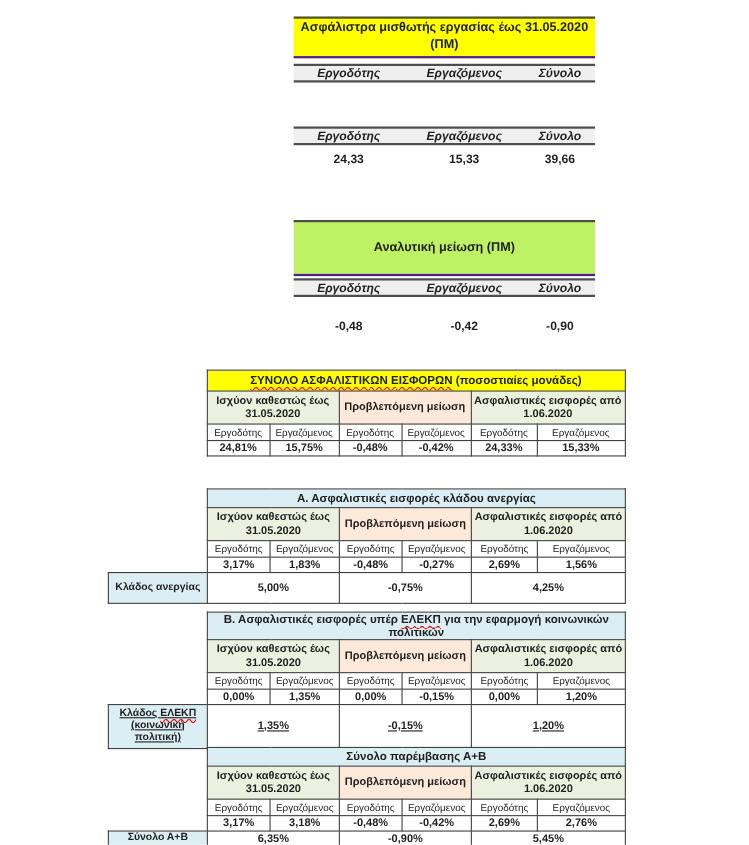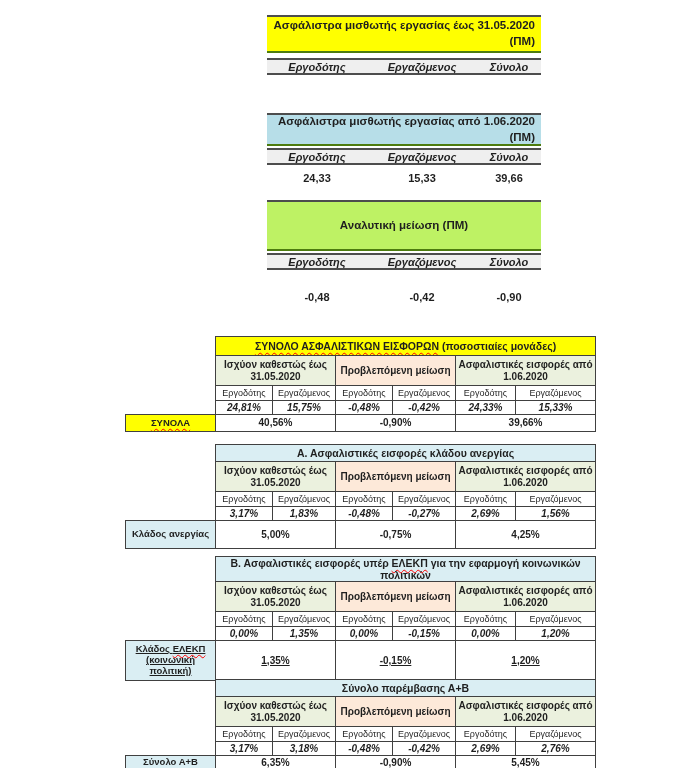--- a/index.html
+++ b/index.html
@@ -5,52 +5,52 @@
   html,body{margin:0;padding:0;}
   body{
     width:681px;height:768px;background:#ffffff;position:relative;
     font-family:"Liberation Sans",sans-serif;color:#1f1f1f;
     -webkit-font-smoothing:antialiased;
   }
   
   .ttable{position:absolute;left:267px;width:274px;}
   .t1{top:15px;} .t2{top:113px;} .t3{top:200px;}
   .ttitle{
-    border-top:2px solid #4d4d4d;border-bottom:2px solid #4d7c0f;
-    font-weight:bold;font-size:11.5px;line-height:1.35;text-align:right;
+    border-top:2px solid #4d4d4d;border-bottom:2px solid #4c1d95;
+    font-weight:bold;font-size:11.5px;line-height:1.35;text-align:center;
     display:flex;align-items:center;justify-content:center;padding:0 6px;box-sizing:border-box;
   }
   .t1 .ttitle{height:38px;background:#FFFF00;}
   .t2 .ttitle{height:33px;background:#B7DEE8;}
   .t3 .ttitle{height:51px;background:#bef264;}
   .thead{
     border-top:2px solid #4d4d4d;border-bottom:2px solid #4d4d4d;background:#efefef;
     display:grid;grid-template-columns:100px 110px 64px;align-items:center;
     height:17px;font-weight:bold;font-style:italic;font-size:11px;box-sizing:border-box;
   }
   .t1 .thead{margin-top:5px;} .t2 .thead,.t3 .thead{margin-top:2px;}
   .thead span{text-align:center;}
   .tvals{
     display:grid;grid-template-columns:100px 110px 64px;align-items:center;
     height:14px;font-weight:bold;font-size:11px;
   }
   .t1 .tvals{margin-top:8px;} .t2 .tvals{margin-top:6px;} .t3 .tvals{margin-top:20px;}
   .tvals span{text-align:center;}
   
   table.btable{
-    position:absolute;left:125px;width:470px;border-collapse:collapse;table-layout:fixed;
+    position:absolute;left:98px;width:470px;border-collapse:collapse;table-layout:fixed;
     font-size:9.5px;
   }
   .bt4{top:336px;} .bt5{top:444px;} .bt6{top:556px;} .bt7{top:679px;}
   table.btable td{
     border:1px solid #404040;text-align:center;vertical-align:middle;
     padding:0 1px;overflow:hidden;line-height:1.15;
   }
   table.btable td.ghost{border:none;background:transparent;}
-  tr.r-title{height:17px;} tr.r-group{height:30px;} tr.r-col{height:15px;} tr.r-val{height:14px;font-style:italic;}
+  tr.r-title{height:17px;} tr.r-group{height:30px;} tr.r-col{height:15px;} tr.r-val{height:14px;}
   .bt4 tr.r-title{height:19px;}
   .bt4 tr.r-tot{height:17px;} .bt5 tr.r-tot{height:28px;} .bt6 tr.r-tot{height:40px;text-decoration:underline;} .bt7 tr.r-tot{height:14px;}
   td.btitle{font-weight:bold;font-size:10.5px;}
   td.bgroup{font-weight:bold;font-size:10px;}
   td.bcol{font-size:9px;}
   td.bval{font-weight:bold;font-size:10px;}
   td.btot{font-weight:bold;font-size:10px;}
   td.blabel{font-weight:bold;font-size:9.5px;line-height:1.2;padding:0 3px;}
   .bg-yellow{background:#FFFF00;} .bg-paleblue{background:#DAEEF3;}
   .bg-green{background:#EBF1DE;} .bg-palepeach{background:#FDE9D9;}
@@ -65,21 +65,20 @@
 <div class="ttable t1">
   <div class="ttitle">Ασφάλιστρα μισθωτής εργασίας έως 31.05.2020 (ΠΜ)</div>
   <div class="thead">
     <span>Εργοδότης</span>
     <span>Εργαζόμενος</span>
     <span>Σύνολο</span>
   </div>
 </div>
 
 <div class="ttable t2">
-  <div class="ttitle">Ασφάλιστρα μισθωτής εργασίας από 1.06.2020 (ΠΜ)</div>
   <div class="thead">
     <span>Εργοδότης</span>
     <span>Εργαζόμενος</span>
     <span>Σύνολο</span>
   </div>
   <div class="tvals">
     <span>24,33</span>
     <span>15,33</span>
     <span>39,66</span>
   </div>
@@ -131,26 +130,20 @@
   </tr>
   <tr class="r-val">
     <td class="ghost"></td>
     <td class="bval">24,81%</td>
     <td class="bval">15,75%</td>
     <td class="bval">-0,48%</td>
     <td class="bval">-0,42%</td>
     <td class="bval">24,33%</td>
     <td class="bval">15,33%</td>
   </tr>
-  <tr class="r-tot">
-    <td class="blabel bg-yellow"><span></span><span class="squiggle">ΣΥΝΟΛΑ</span><span></span></td>
-    <td colspan="2" class="btot">40,56%</td>
-    <td colspan="2" class="btot">-0,90%</td>
-    <td colspan="2" class="btot">39,66%</td>
-  </tr>
 </tbody>
   </table>
 
 <table class="btable bt5">
   <colgroup>
       <col style="width:90px">
       <col style="width:57px">
       <col style="width:63px">
       <col style="width:57px">
       <col style="width:63px">

